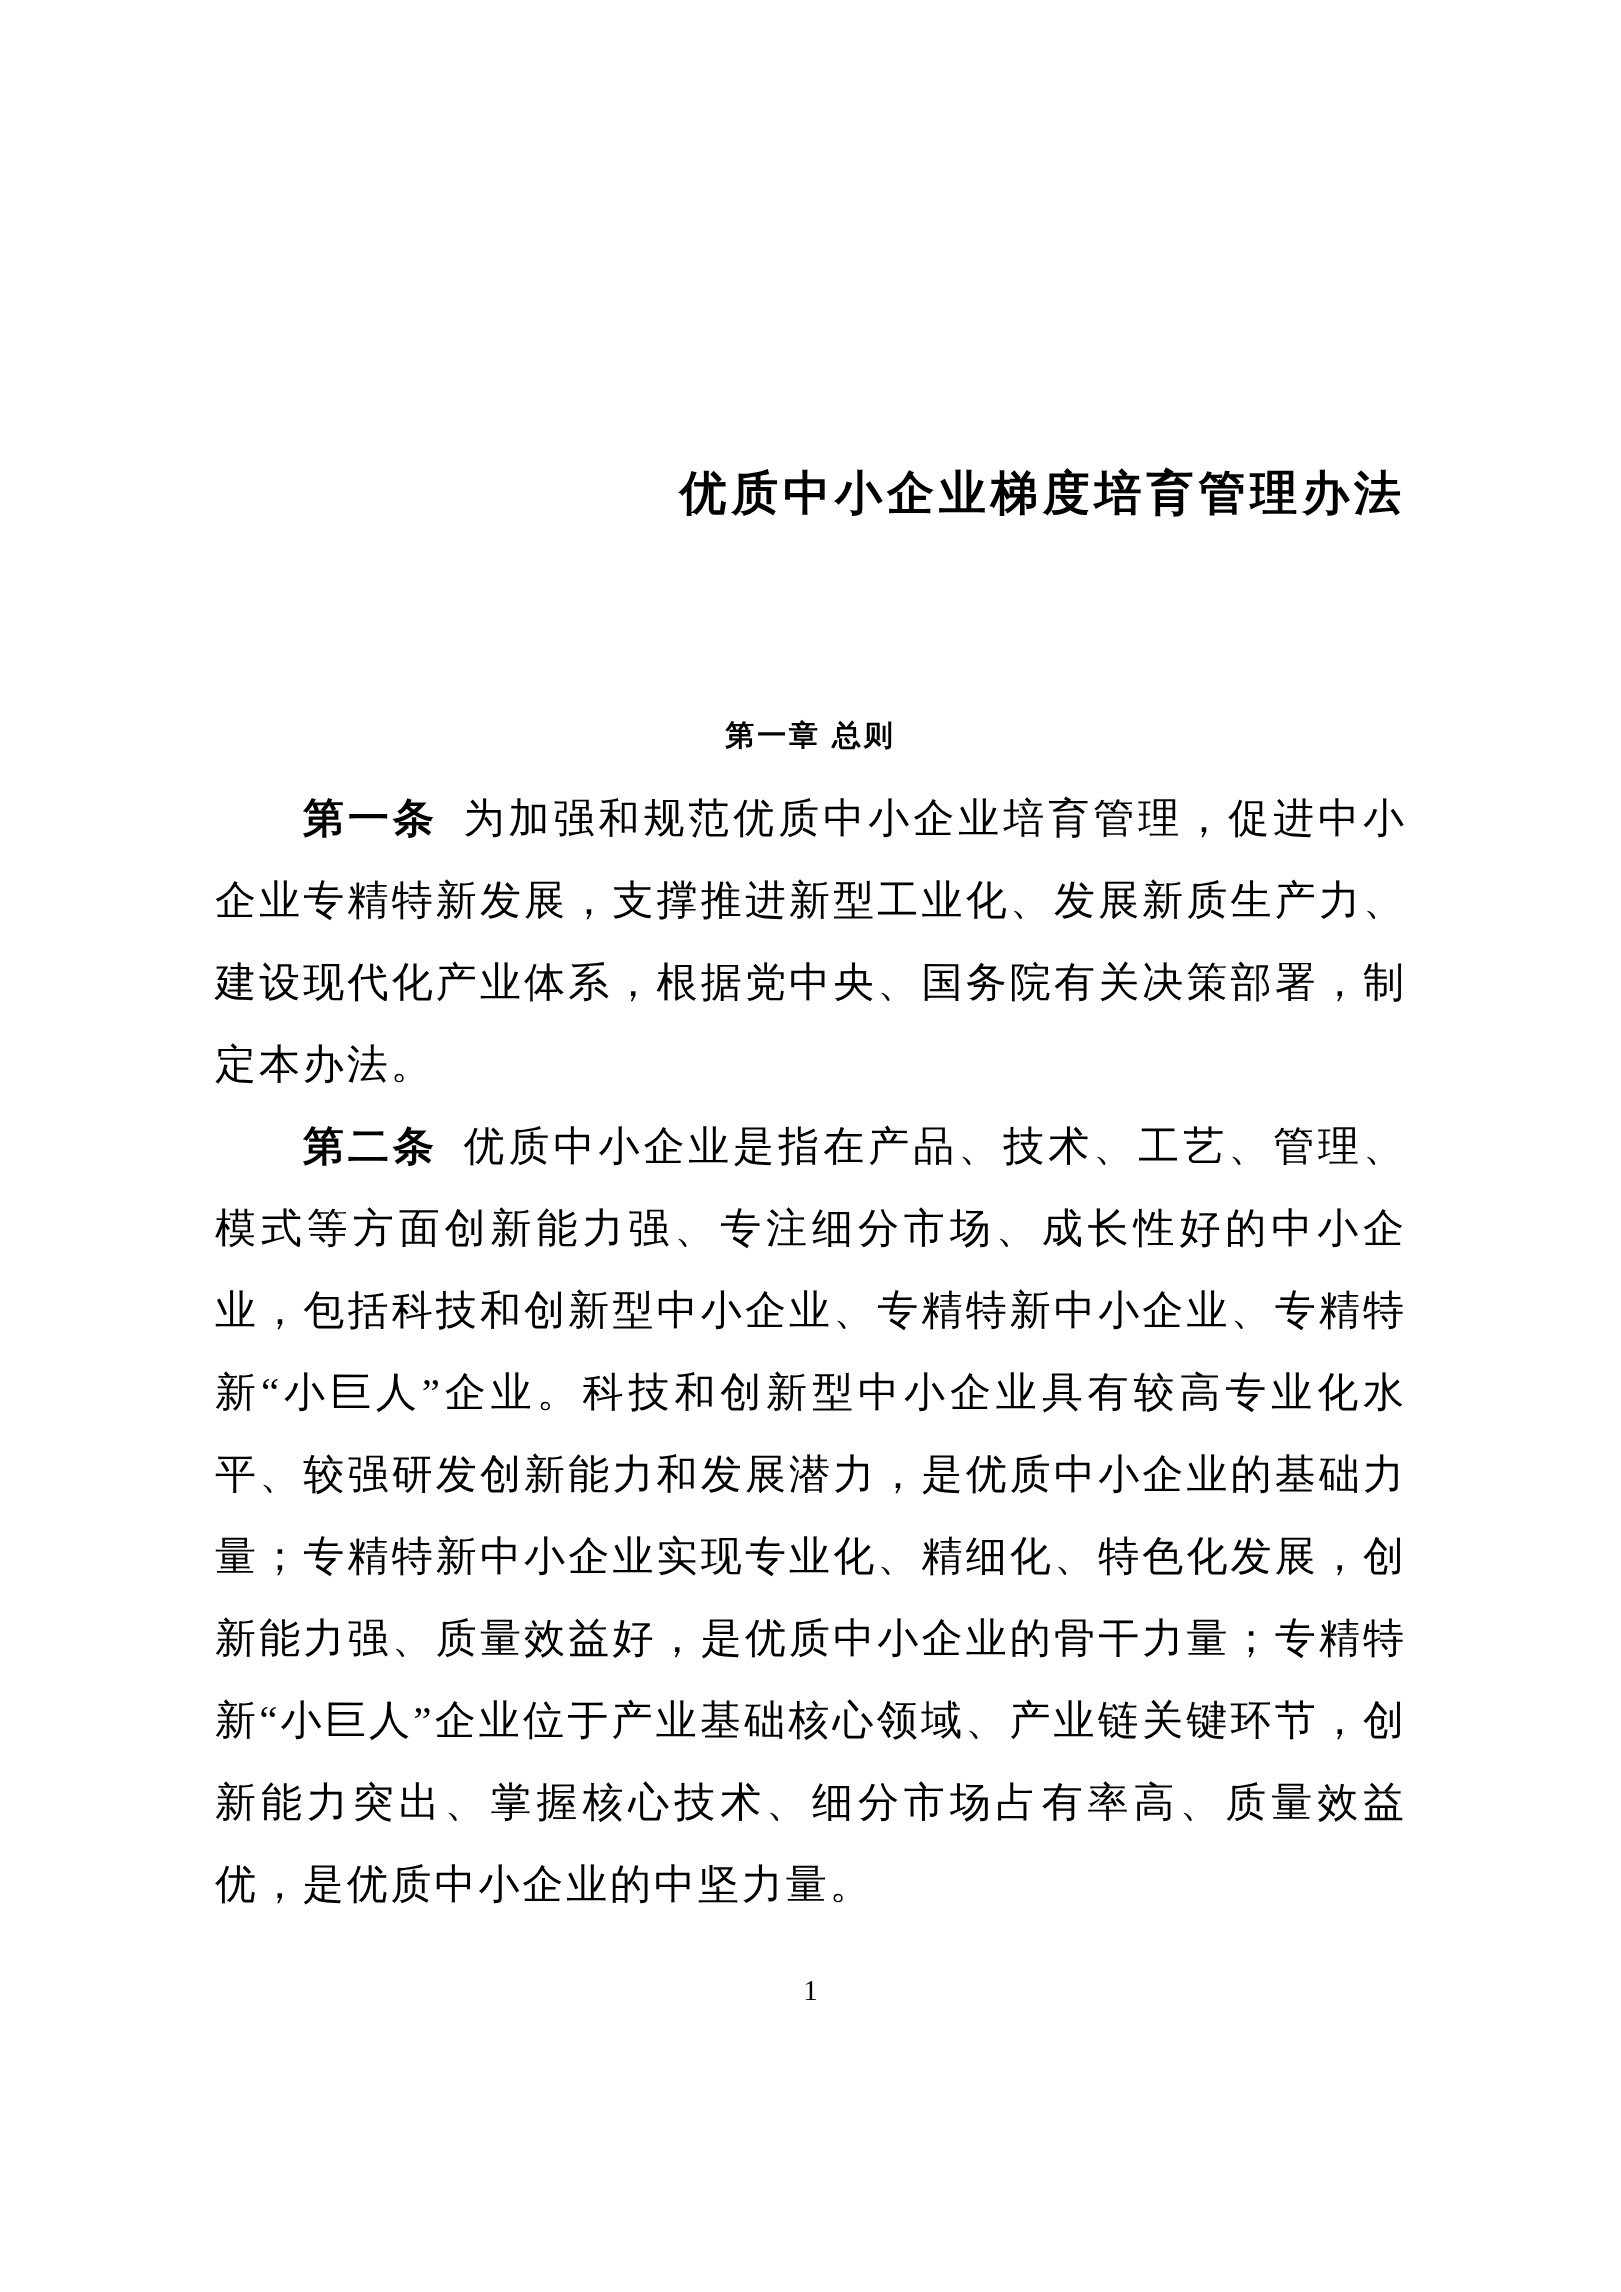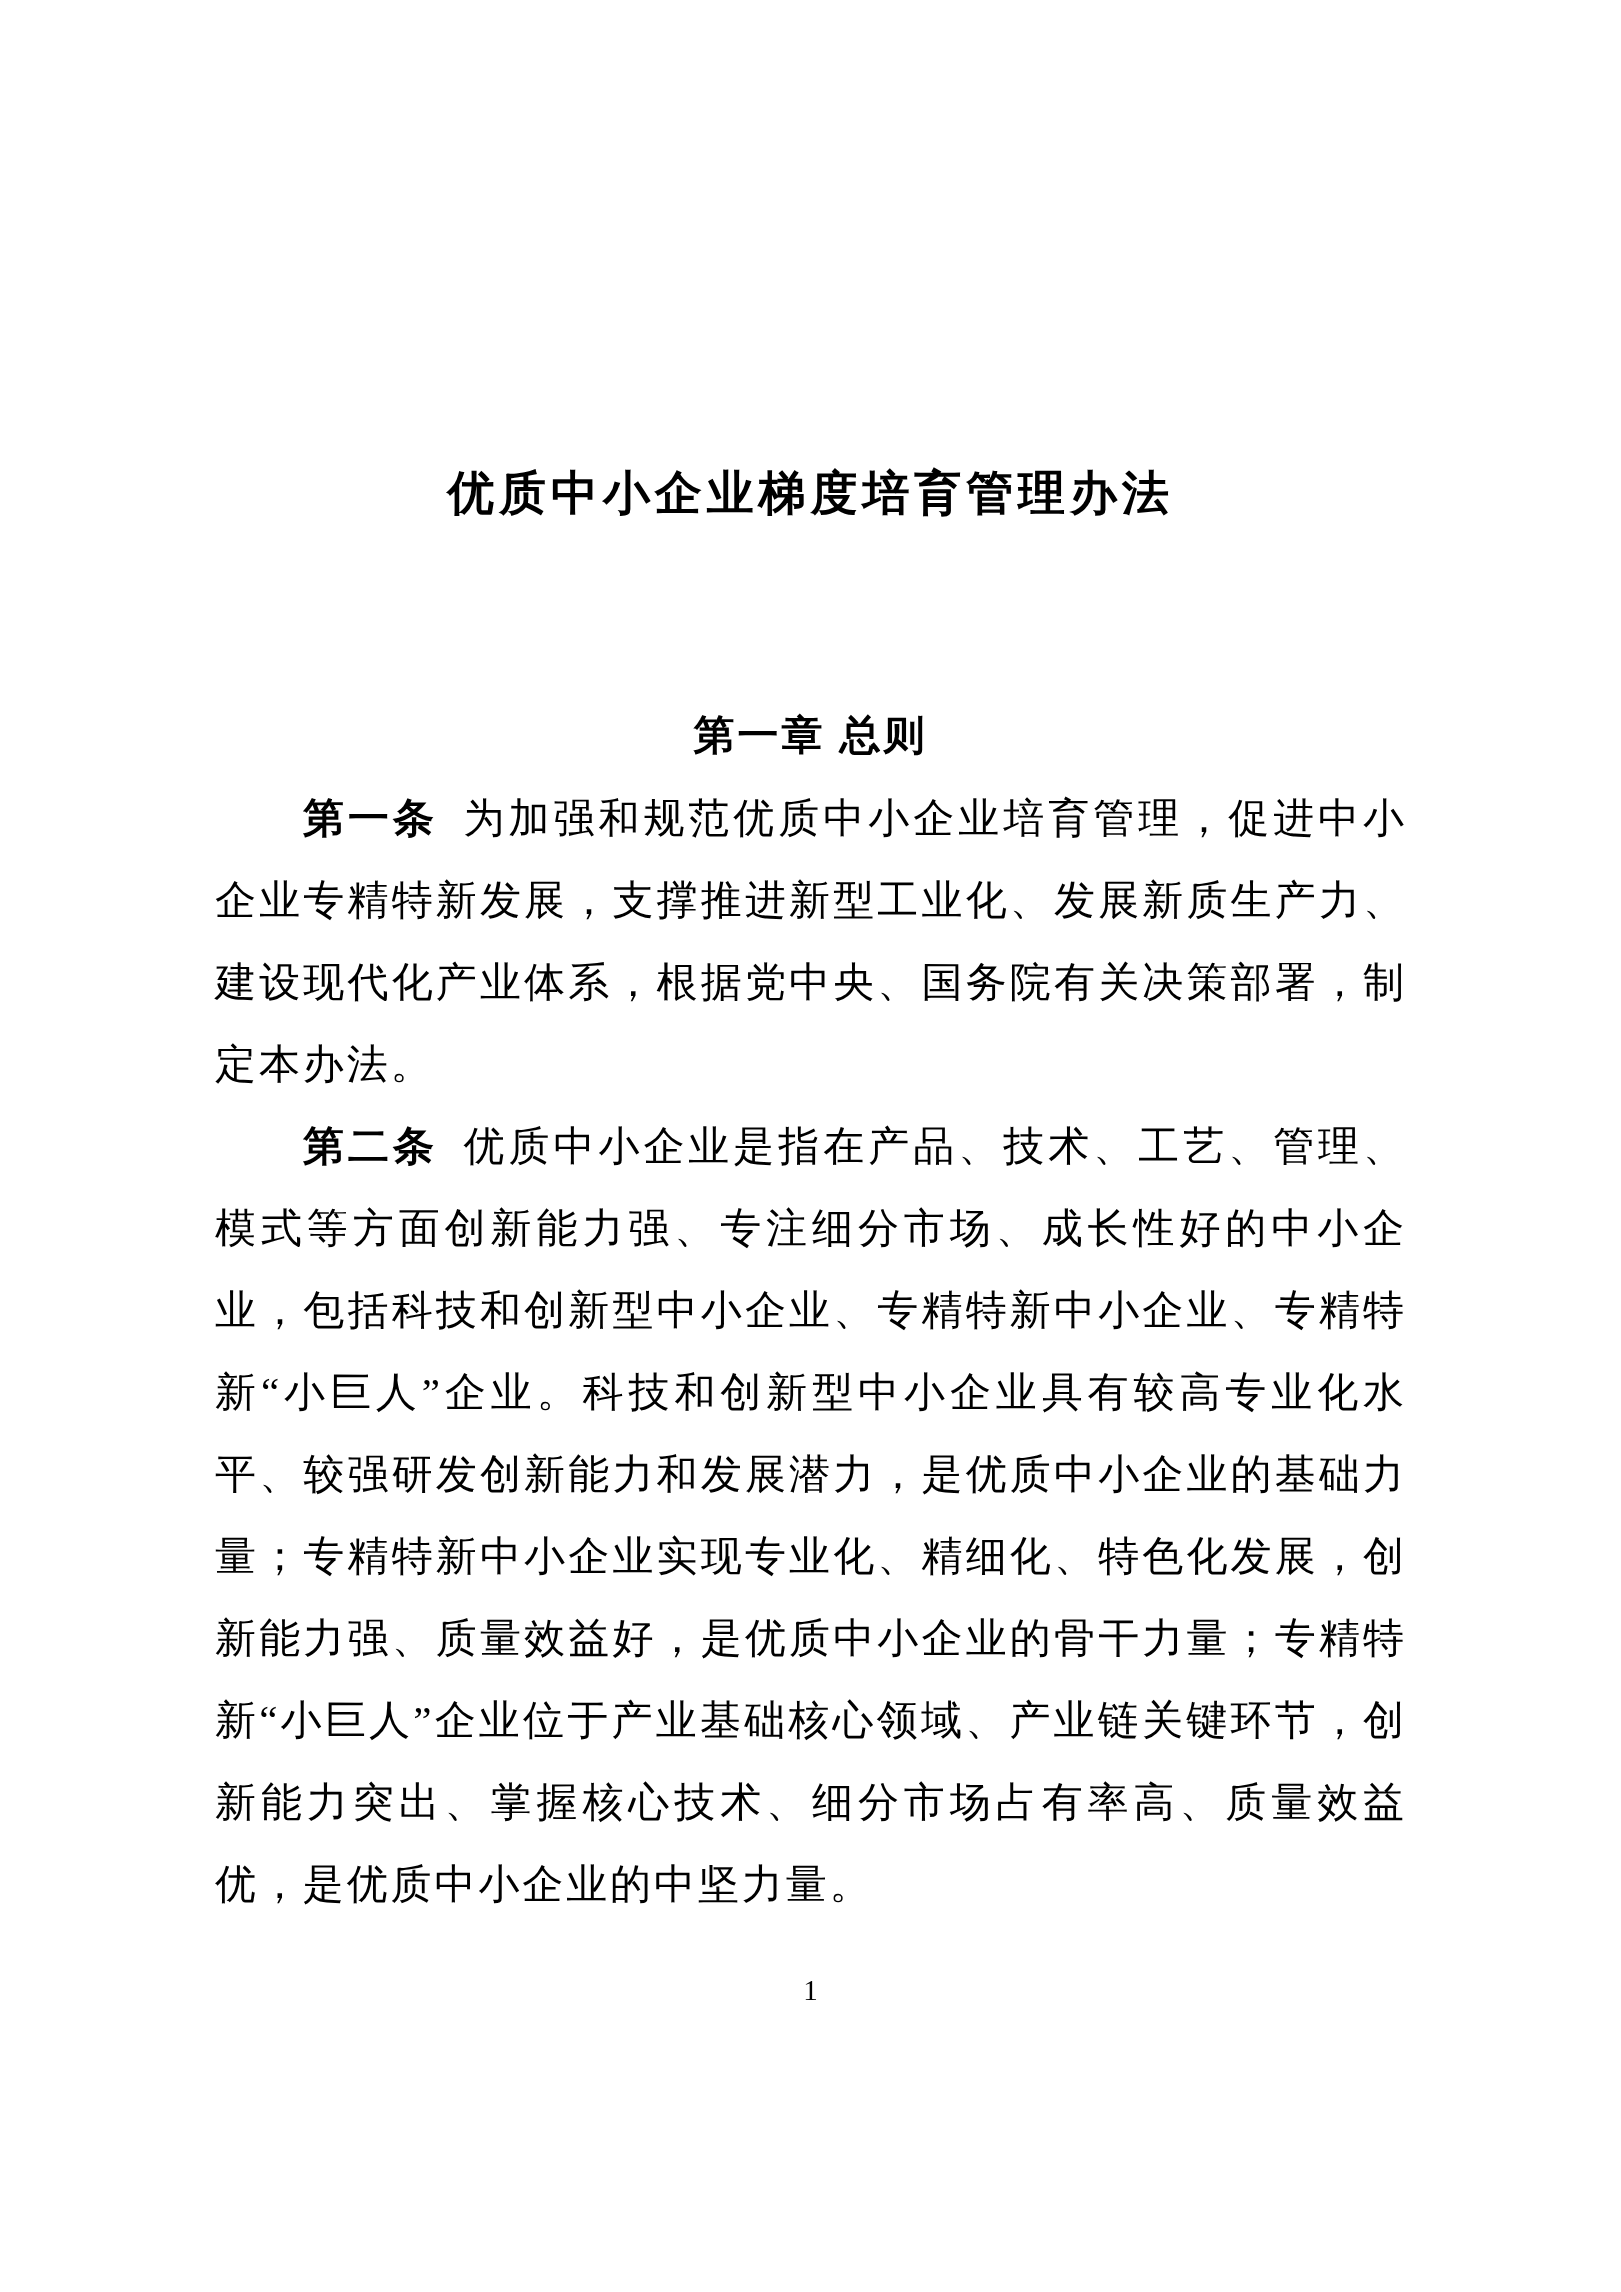--- a/index.html
+++ b/index.html
@@ -16,28 +16,28 @@
     position: absolute;
     inset: 0;
     padding: 0 215px;
     background: #ffffff;
   }
   .doc-title {
     margin-top: 464px;
     font-size: 47px;
     line-height: 57px;
     font-weight: bold;
-    text-align: center;
+    text-align: right;
     letter-spacing: 4.9px;
     font-family: "Liberation Sans", "DejaVu Sans", sans-serif;
     white-space: nowrap;
   }
   .chapter-heading {
     margin-top: 186px;
-    font-size: 41px;
+    font-size: 29px;
     line-height: 57px;
     font-weight: bold;
     text-align: center;
     letter-spacing: 2.9px;
     font-family: "Liberation Sans", "DejaVu Sans", sans-serif;
   }
   .body-text {
     margin-top: 12.7px;
     width: 1192px;
   }

